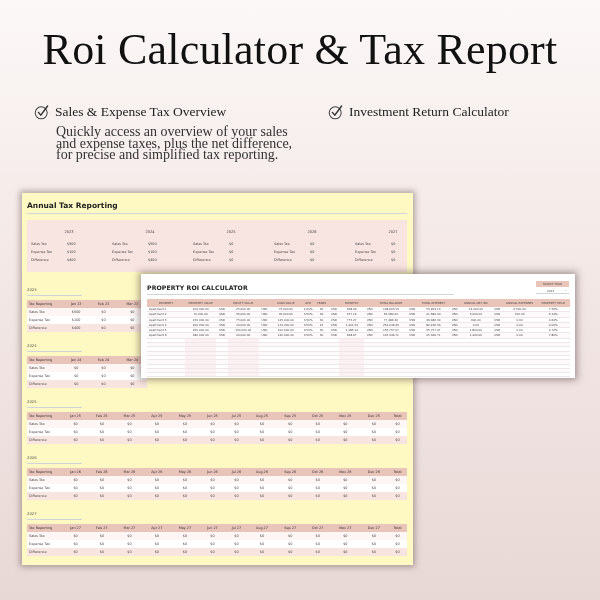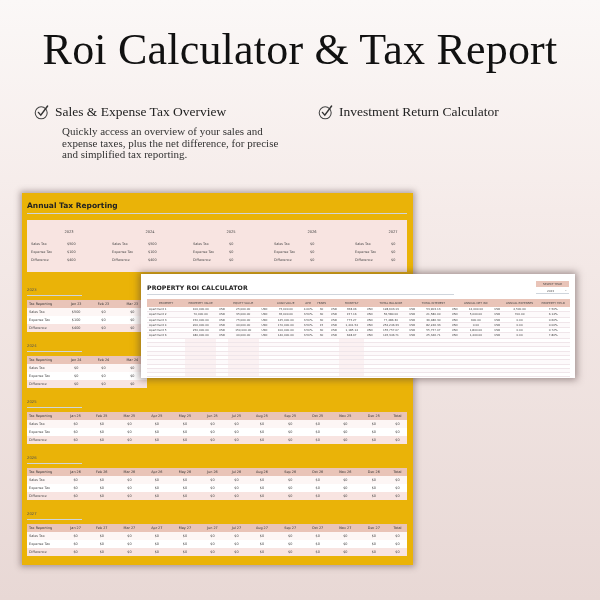--- a/index.html
+++ b/index.html
@@ -10,32 +10,32 @@
     font-family: "Liberation Serif", serif;
     color: #1a1a1a;
   }
   .hero-title {
     position: absolute; top: 24px; left: 0; width: 600px;
     text-align: center; font-size: 44px; font-weight: normal;
     font-family: "Liberation Serif", serif; color: #111; letter-spacing: 0.2px;
   }
   .feature { position: absolute; top: 104px; }
   .feature.left { left: 34px; width: 260px; }
-  .feature.right { left: 318px; width: 260px; }
+  .feature.right { left: 328px; width: 260px; }
   .feature-head { display: flex; align-items: flex-end; gap: 5px; }
   .check-icon { width: 16px; height: 16px; display: inline-block; }
   .feature-title { font-size: 13.5px; color: #222; }
   .feature-desc {
-    margin-left: 28px; margin-top: 6px; font-size: 11px; line-height: 11.5px; color: #333;
+    margin-left: 22px; margin-top: 6px; font-size: 14px; line-height: 11.5px; color: #333;
   }
 
   
   .sheet-annual {
     position: absolute; left: 22px; top: 193px; width: 391px; height: 372px;
-    background: #eab308;
+    background: #fef9c3;
     box-shadow: 0 0 6px 2px rgba(90,70,70,0.45);
     font-family: "DejaVu Sans", sans-serif;
     overflow: hidden;
   }
   .sheet-title {
     position: absolute; left: 5px; top: 8px; font-size: 7.5px; font-weight: bold; color: #222;
   }
   .sheet-title-rule {
     position: absolute; left: 5px; top: 20px; width: 380px; height: 1px; background: #cfd5dc;
   }

